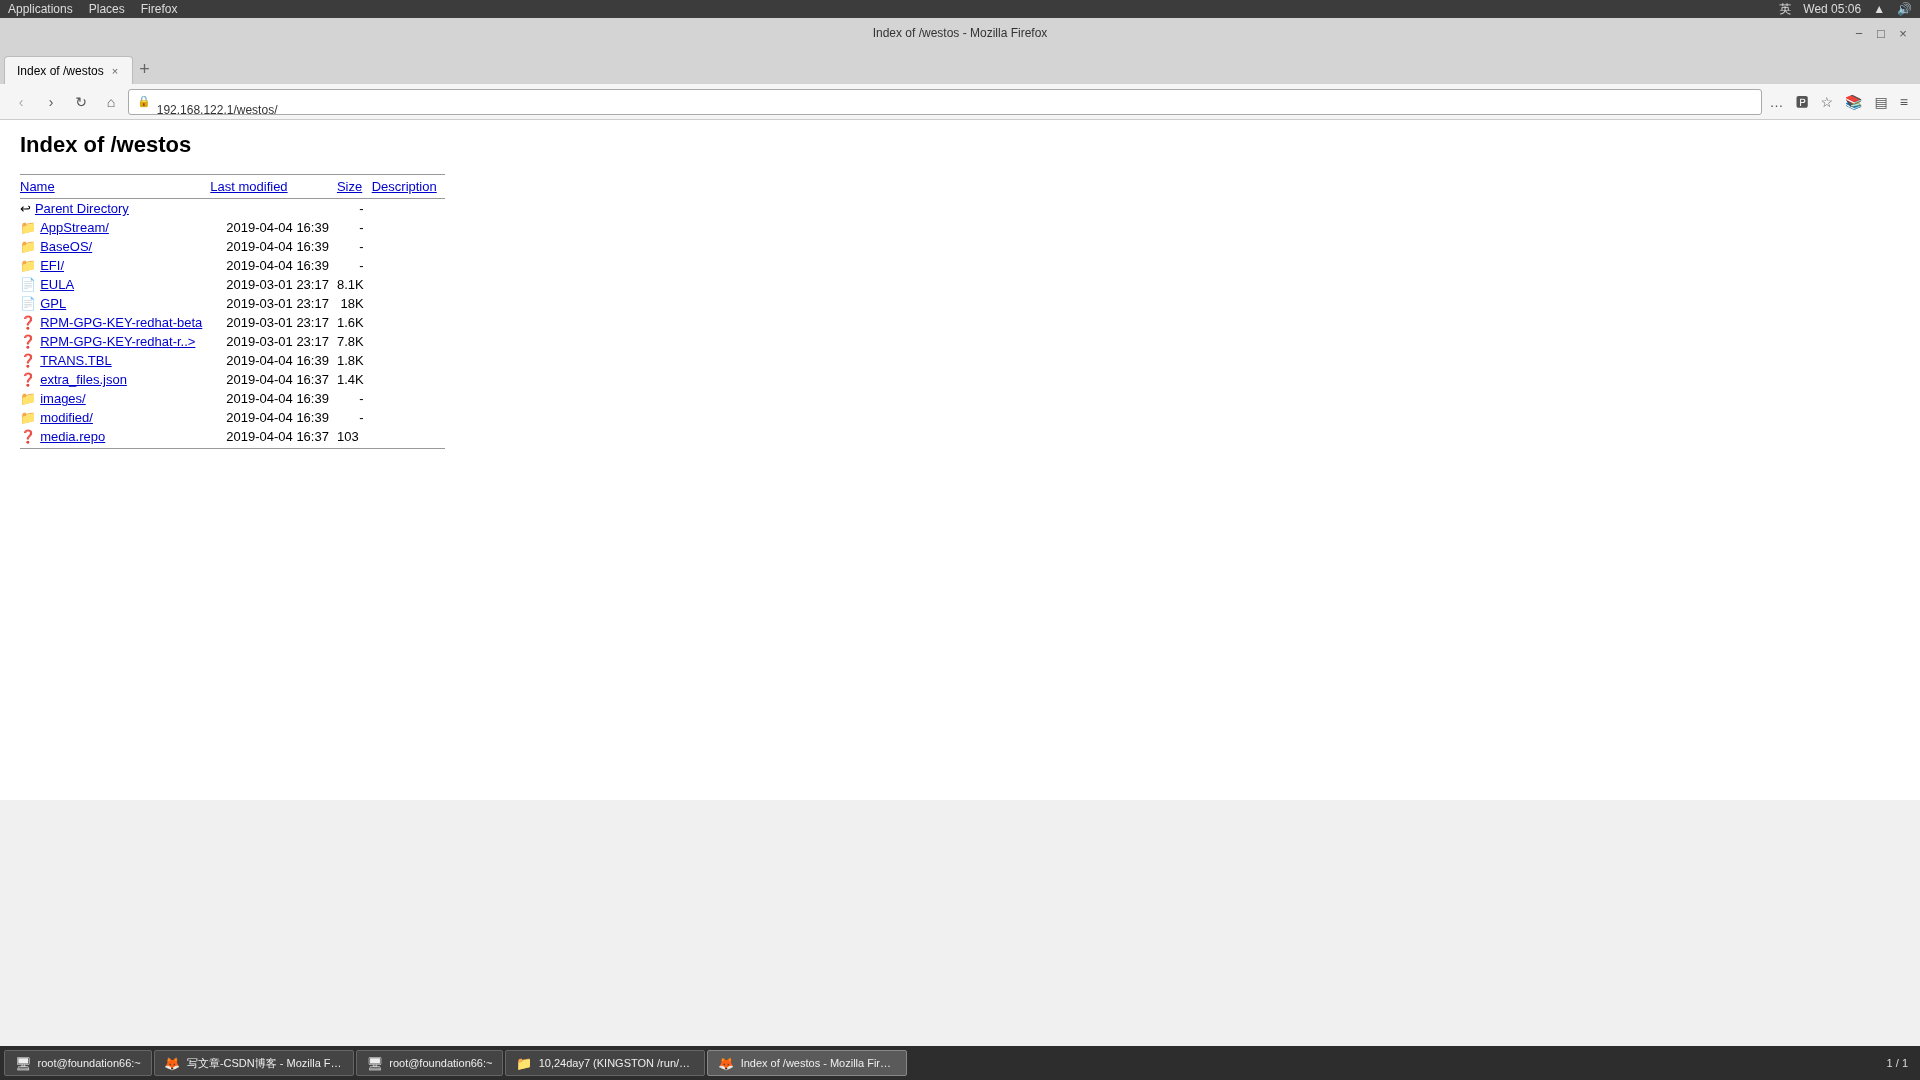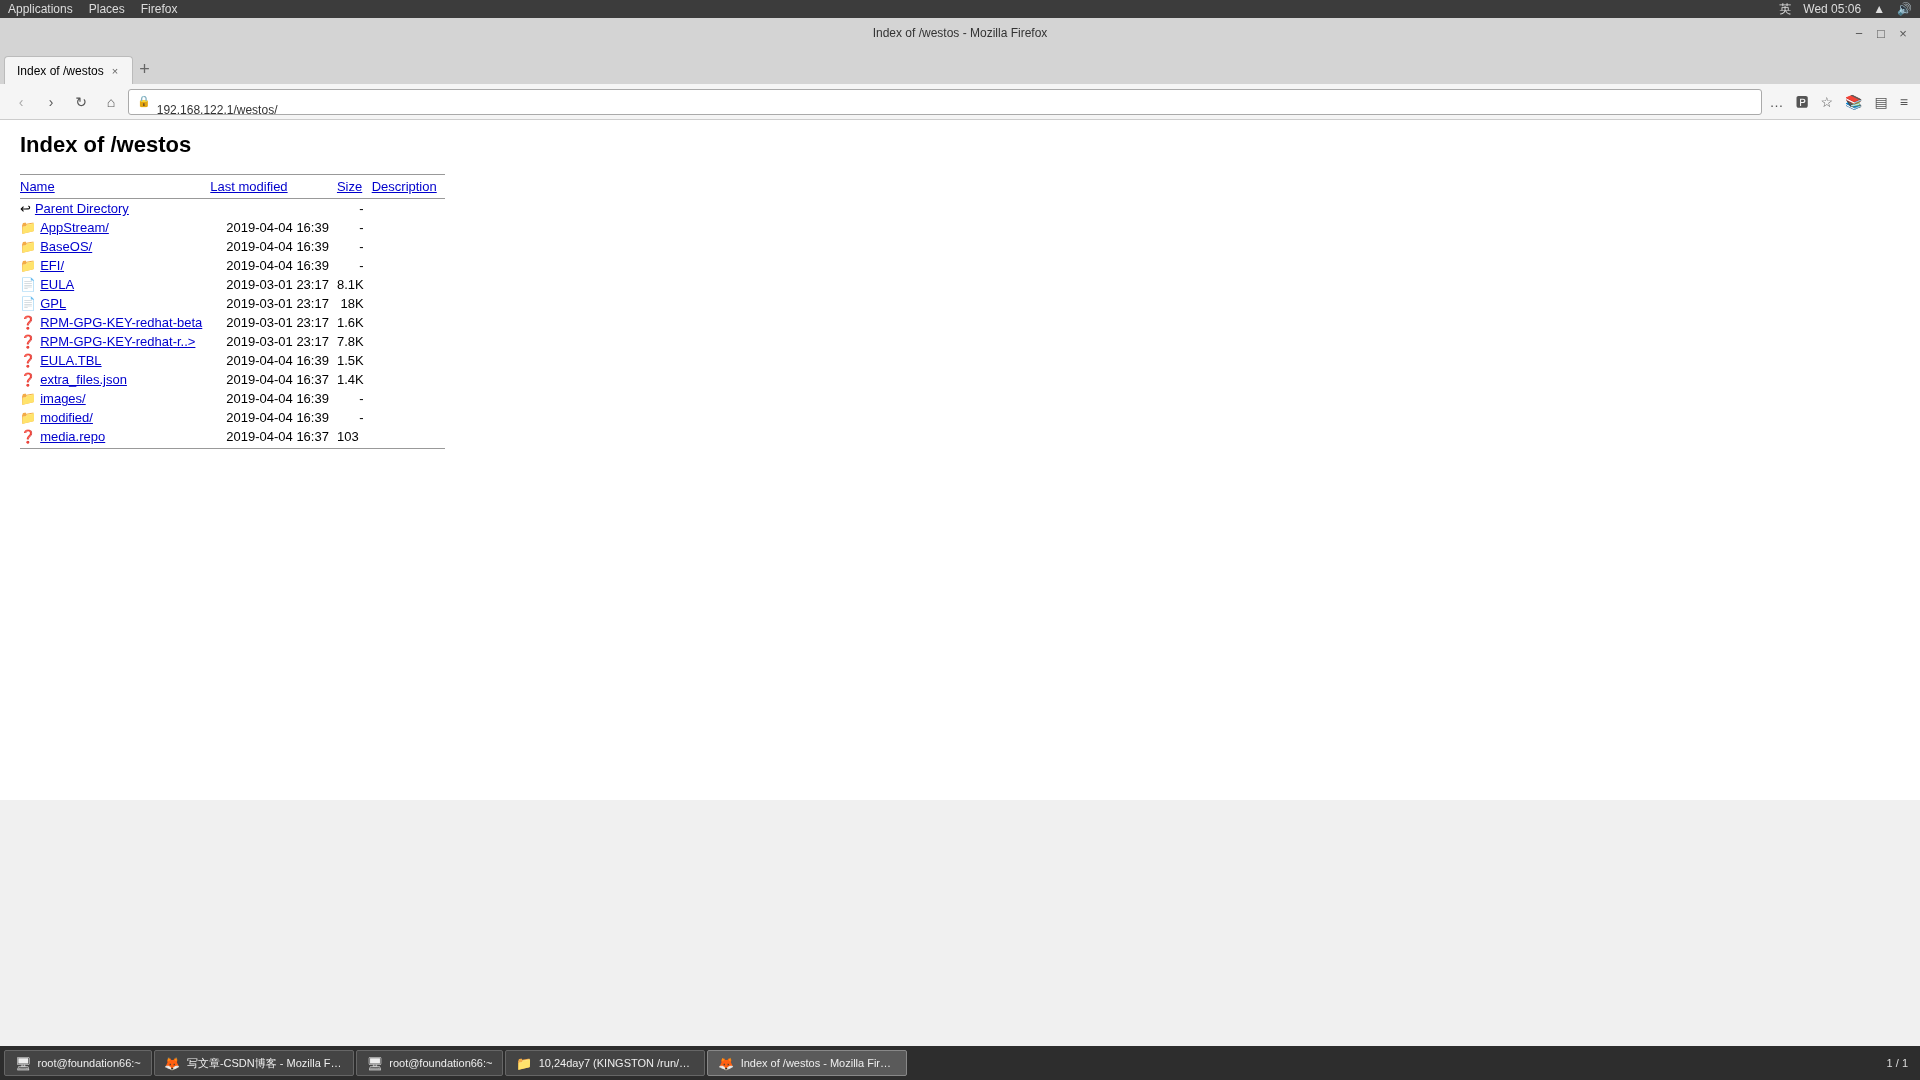--- a/index.html
+++ b/index.html
@@ -328,23 +328,23 @@
             <td style="">1.6K</td>
             <td></td>
           </tr>
           <tr>
             <td><span style="font-size: 13px; margin-right: 4px;">❓</span><a href="#">RPM-GPG-KEY-redhat-r..&gt;</a></td>
             <td style="padding-left: 16px;">2019-03-01 23:17</td>
             <td style="text-align: right;">7.8K</td>
             <td></td>
           </tr>
           <tr>
-            <td><span style="font-size: 13px; margin-right: 4px;">❓</span><a href="#">EULA.TBL</a></td>
-            <td style="padding-left: 16px;">2019-04-04 16:39</td>
-            <td style="text-align: right;">1.5K</td>
+            <td><span style="font-size: 13px; margin-right: 4px;">❓</span><a href="#">TRANS.TBL</a></td>
+            <td style="padding-left: 16px;">2019-04-04 16:39</td>
+            <td style="text-align: right;">1.8K</td>
             <td></td>
           </tr>
           <tr>
             <td><span style="font-size: 13px; margin-right: 4px;">❓</span><a href="#">extra_files.json</a></td>
             <td style="padding-left: 16px;">2019-04-04 16:37</td>
             <td style="text-align: right;">1.4K</td>
             <td></td>
           </tr>
           <tr>
             <td><span style="font-size: 13px; margin-right: 4px;">📁</span><a href="#">images/</a></td>

